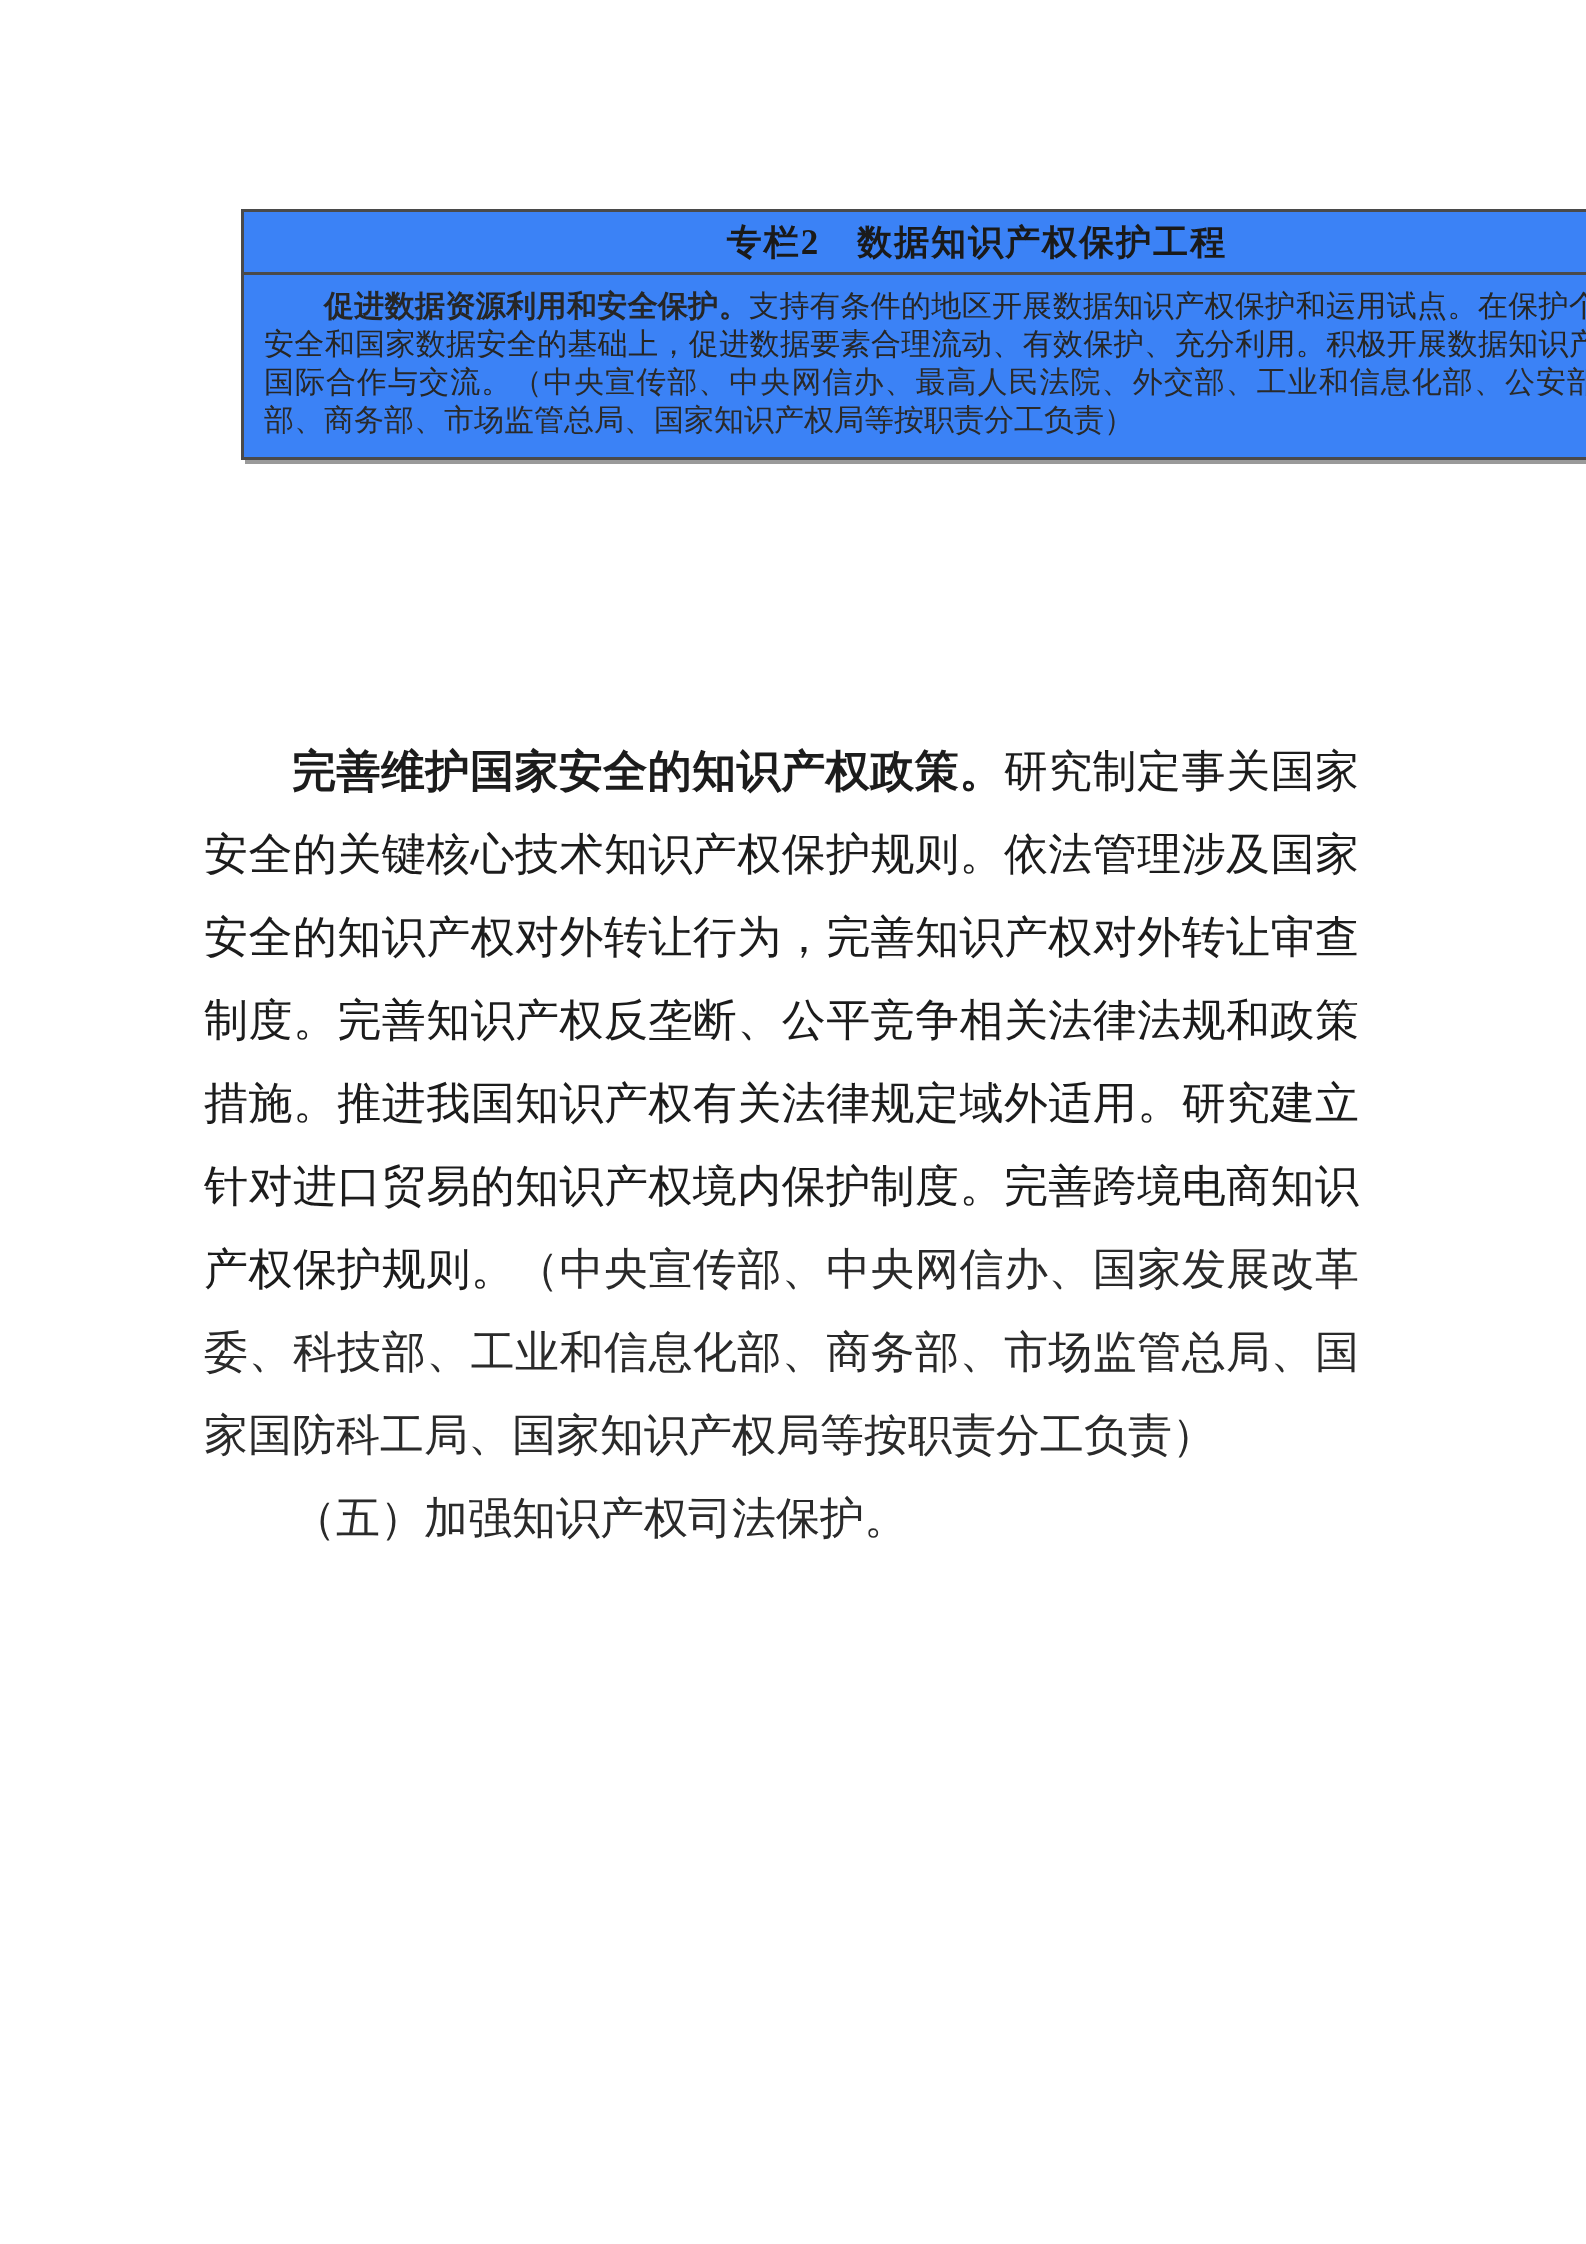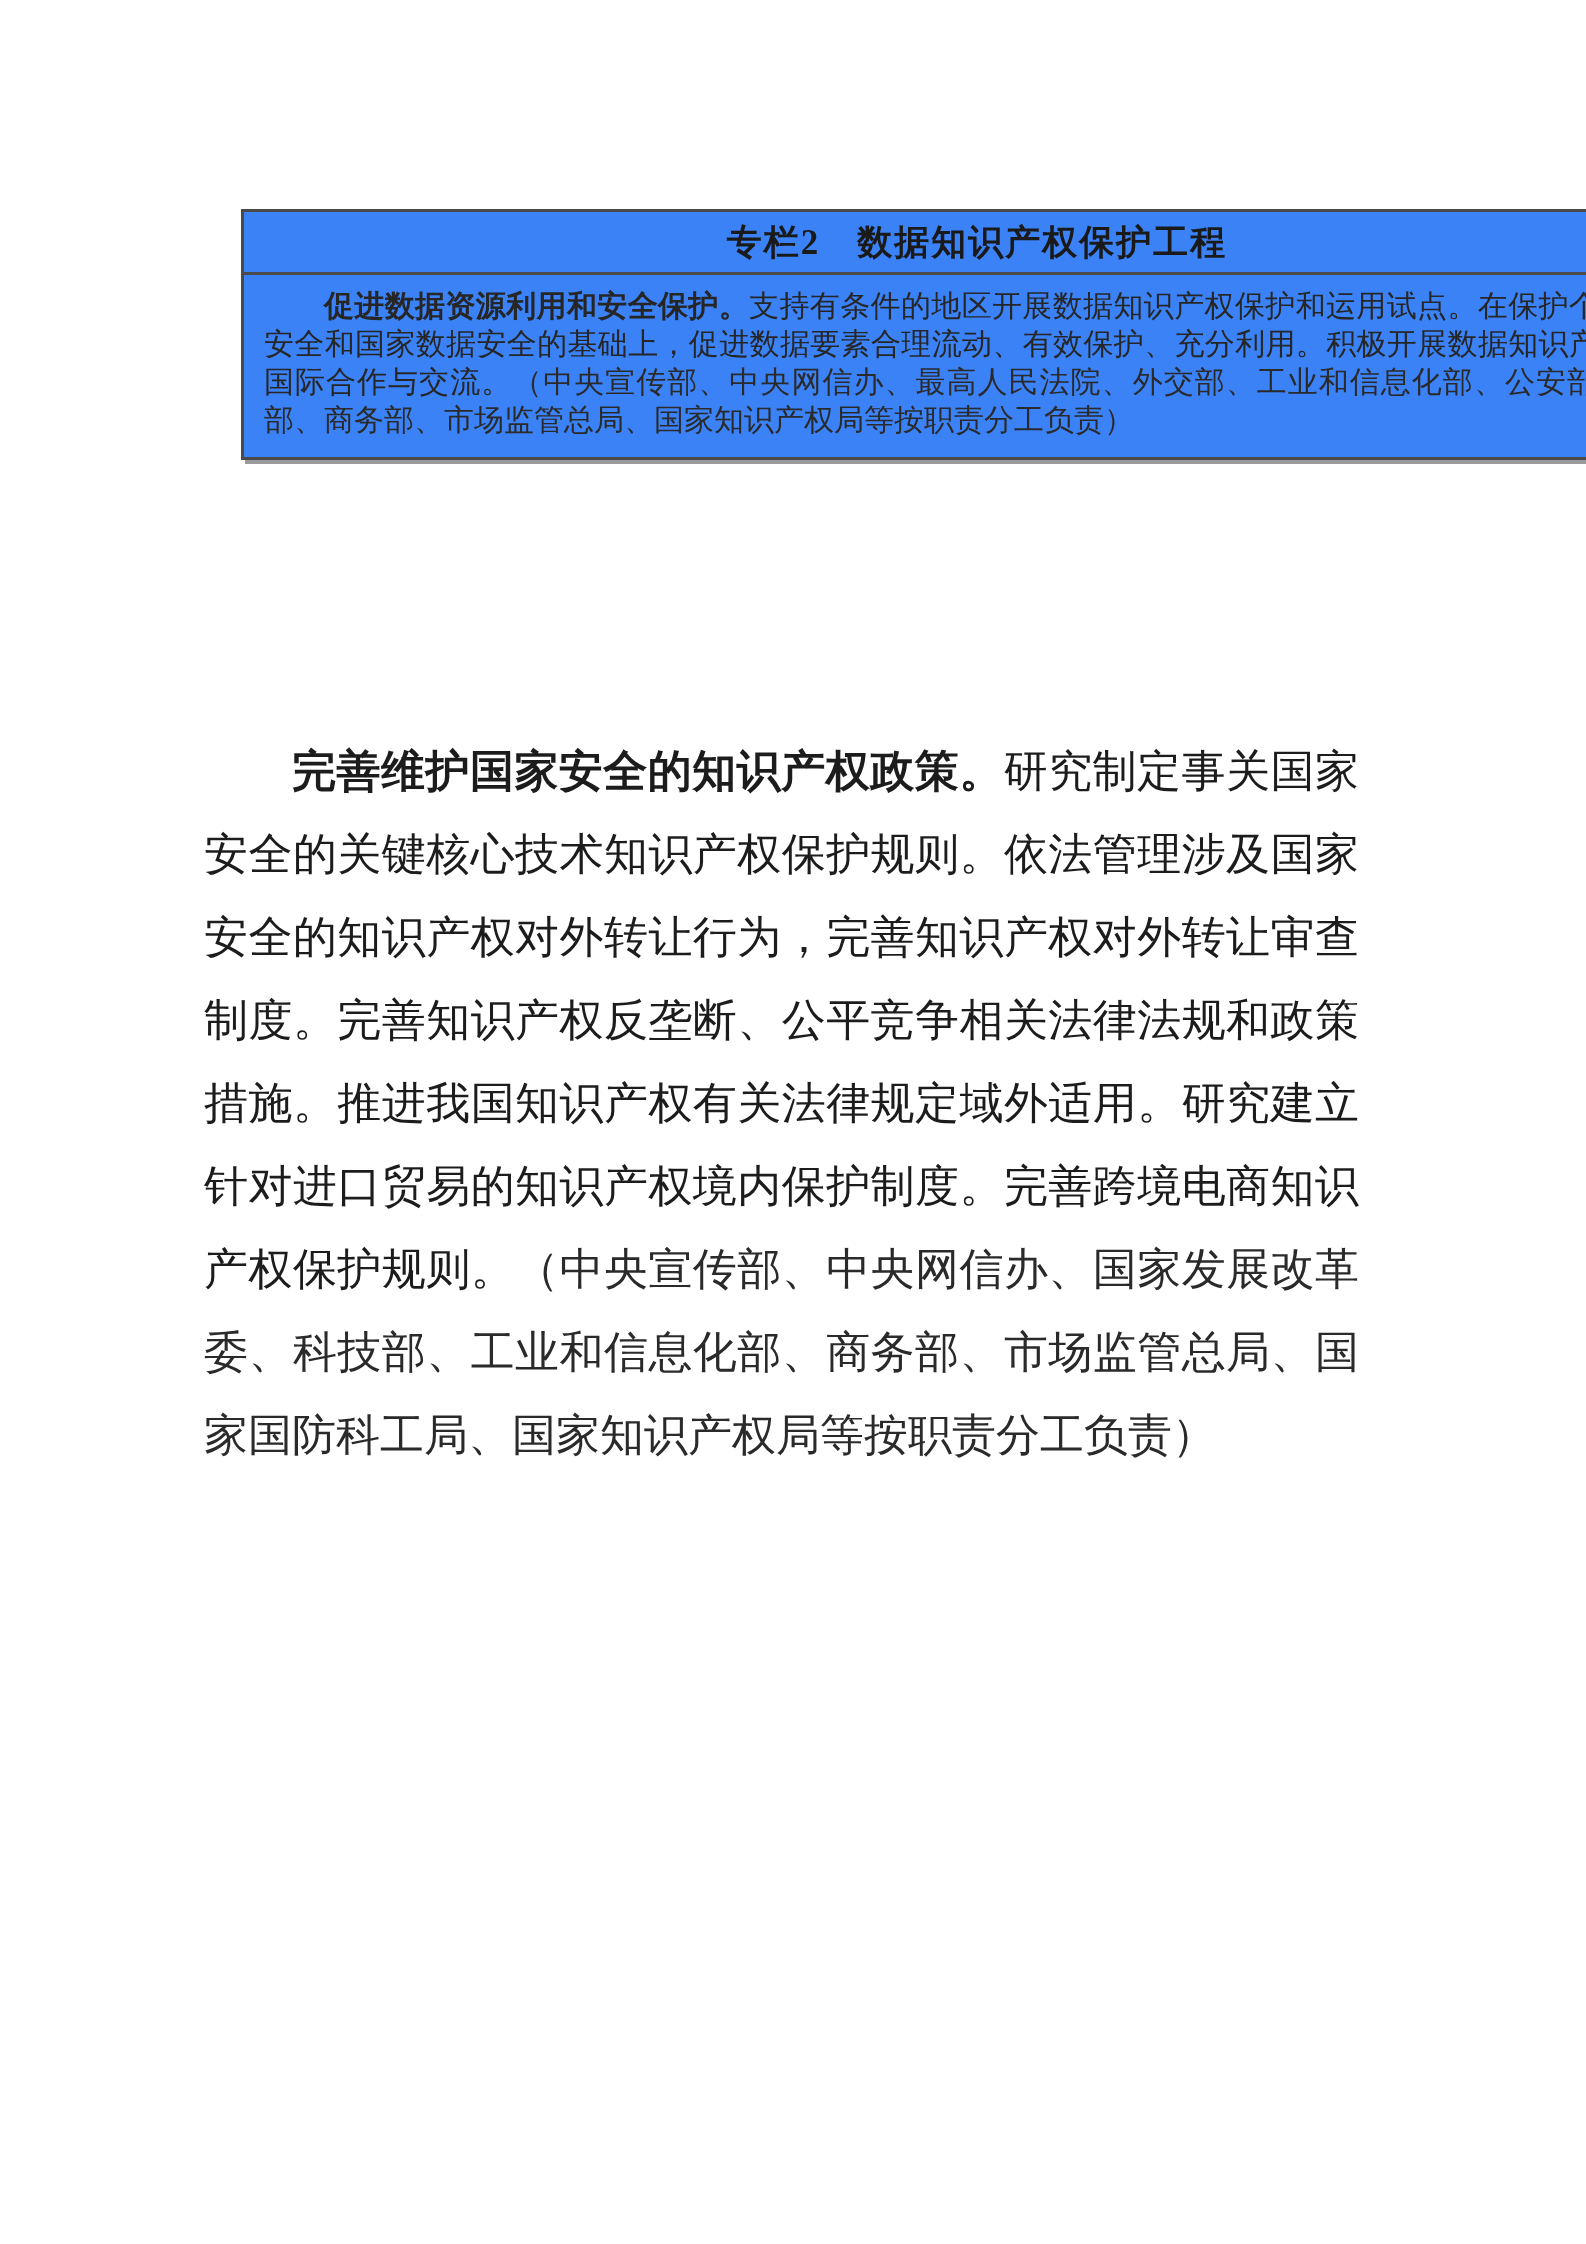--- a/index.html
+++ b/index.html
@@ -66,16 +66,17 @@
   <section class="panel">
     <div class="panel-title">专栏2　数据知识产权保护工程</div>
     <div class="panel-body">
       <p><span class="lead">促进数据资源利用和安全保护。</span><span>支持有条件的地区开展数据知识产权保护和运用试点。在保护个人信息安全和国家数据安全的基础上，促进数据要素合理流动、有效保护、充分利用。积极开展数据知识产权保护国际合作与交流。</span><span class="kai">（中央宣传部、中央网信办、最高人民法院、外交部、工业和信息化部、公安部、司法部、商务部、市场监管总局、国家知识产权局等按职责分工负责）</span></p>
     </div>
   </section>
 
   <div class="body-text">
     <p><span class="lead">完善维护国家安全的知识产权政策。</span><span>研究制定事关国家安全的关键核心技术知识产权保护规则。依法管理涉及国家安全的知识产权对外转让行为，完善知识产权对外转让审查制度。完善知识产权反垄断、公平竞争相关法律法规和政策措施。推进我国知识产权有关法律规定域外适用。研究建立针对进口贸易的知识产权境内保护制度。完善跨境电商知识产权保护规则。</span><span class="kai">（中央宣传部、中央网信办、国家发展改革委、科技部、工业和信息化部、商务部、市场监管总局、国家国防科工局、国家知识产权局等按职责分工负责）</span></p>
 
+    <p class="kai section-heading">（五）加强知识产权司法保护。</p>
 
   </div>
 
 </div>
 
 </body></html>

